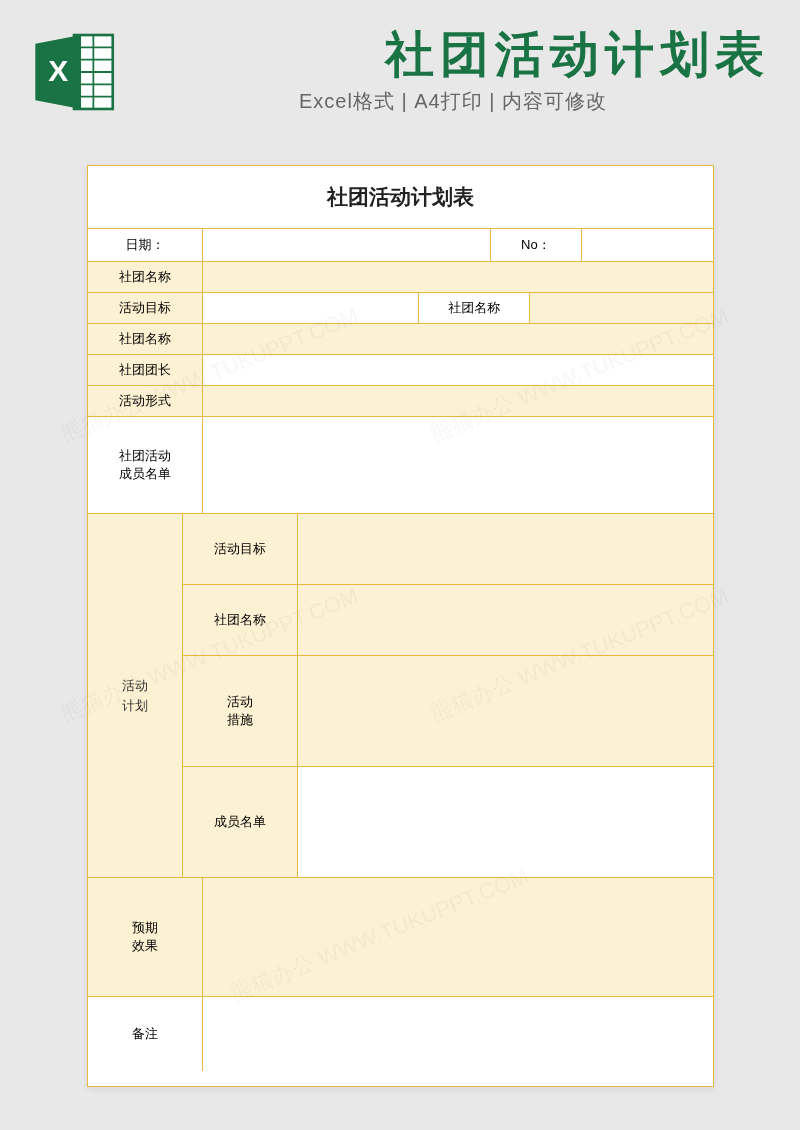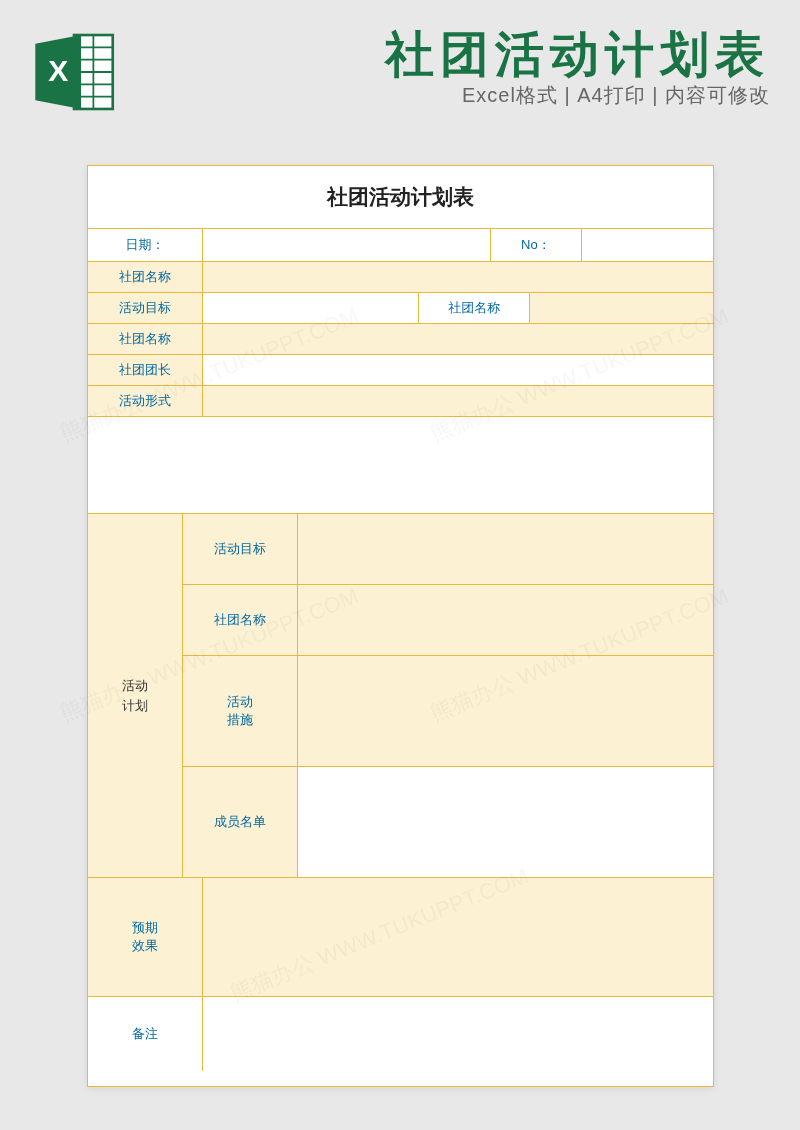--- a/index.html
+++ b/index.html
@@ -1,24 +1,24 @@
 <!DOCTYPE html>
 <html><head>
 <meta charset="utf-8">
 <style>
 body{margin:0;padding:0;width:800px;height:1130px;background:#e8e8e8;font-family:"Microsoft YaHei",Arial,sans-serif;overflow:hidden;position:relative}
 .header{display:flex;align-items:flex-start;padding:28px 30px 18px 30px;gap:18px}
 .excel-icon{width:88px;height:88px;flex-shrink:0}
 .header-text{flex:1}
 .title-main{color:#1a7345;font-size:49px;font-weight:700;letter-spacing:6px;line-height:1.1;text-align:right}
-.title-sub{color:#666;font-size:20px;margin-top:0;text-align:right;letter-spacing:1px}
+.title-sub{color:#666;font-size:20px;margin-top:6px;text-align:center;letter-spacing:1px}
 .sheet{position:absolute;left:87px;top:165px;width:625px;height:920px;background:#fff;border:1.5px solid #e8b93e;box-shadow:0 2px 8px rgba(0,0,0,0.08)}
 .sheet-title{height:62px;display:flex;align-items:center;justify-content:center;font-size:21px;font-weight:700;color:#222;border-bottom:1.5px solid #e8b93e}
 .row{display:flex;border-bottom:1.5px solid #e8b93e}
-.cell{border-right:1.5px solid #e8b93e;display:flex;align-items:center;padding:0 10px;font-size:13px;color:#0369a1}
+.cell{border-right:1.5px solid #e8b93e;display:flex;align-items:center;padding:0 10px;font-size:13px;color:#000000}
 .cell:last-child{border-right:none}
 .lbl{background:#fdf1d3;width:94px;flex-shrink:0;justify-content:center;text-align:center;line-height:1.4}
 .lbl-sub{background:#fdf1d3;width:94px;flex-shrink:0;justify-content:center;text-align:left;line-height:1.4}
 .val{flex:1;background:#fff}
 .h30{height:30px}
 .h32{height:32px}
 .h96{height:96px}
 .h70{height:70px}
 .h110{height:110px}
 .h118{height:118px}
@@ -85,20 +85,22 @@
     <div class="cell lbl">社团团长</div>
     <div class="cell val"></div>
   </div>
 
   <div class="row h30">
     <div class="cell lbl">活动形式</div>
     <div class="cell val" style="background:#fdf1d3"></div>
   </div>
 
   <div class="row h96">
+    <div class="cell lbl" style="background:#fff;white-space:pre-line">社团活动
+成员名单</div>
     <div class="cell val"></div>
   </div>
 
   <div class="plan-section">
     <div class="plan-left" style="white-space:pre-line">活动
 计划</div>
     <div class="plan-right">
       <div class="plan-sub h70">
         <div class="cell lbl-sub">活动目标</div>
         <div class="cell val" style="background:#fdf1d3"></div>

